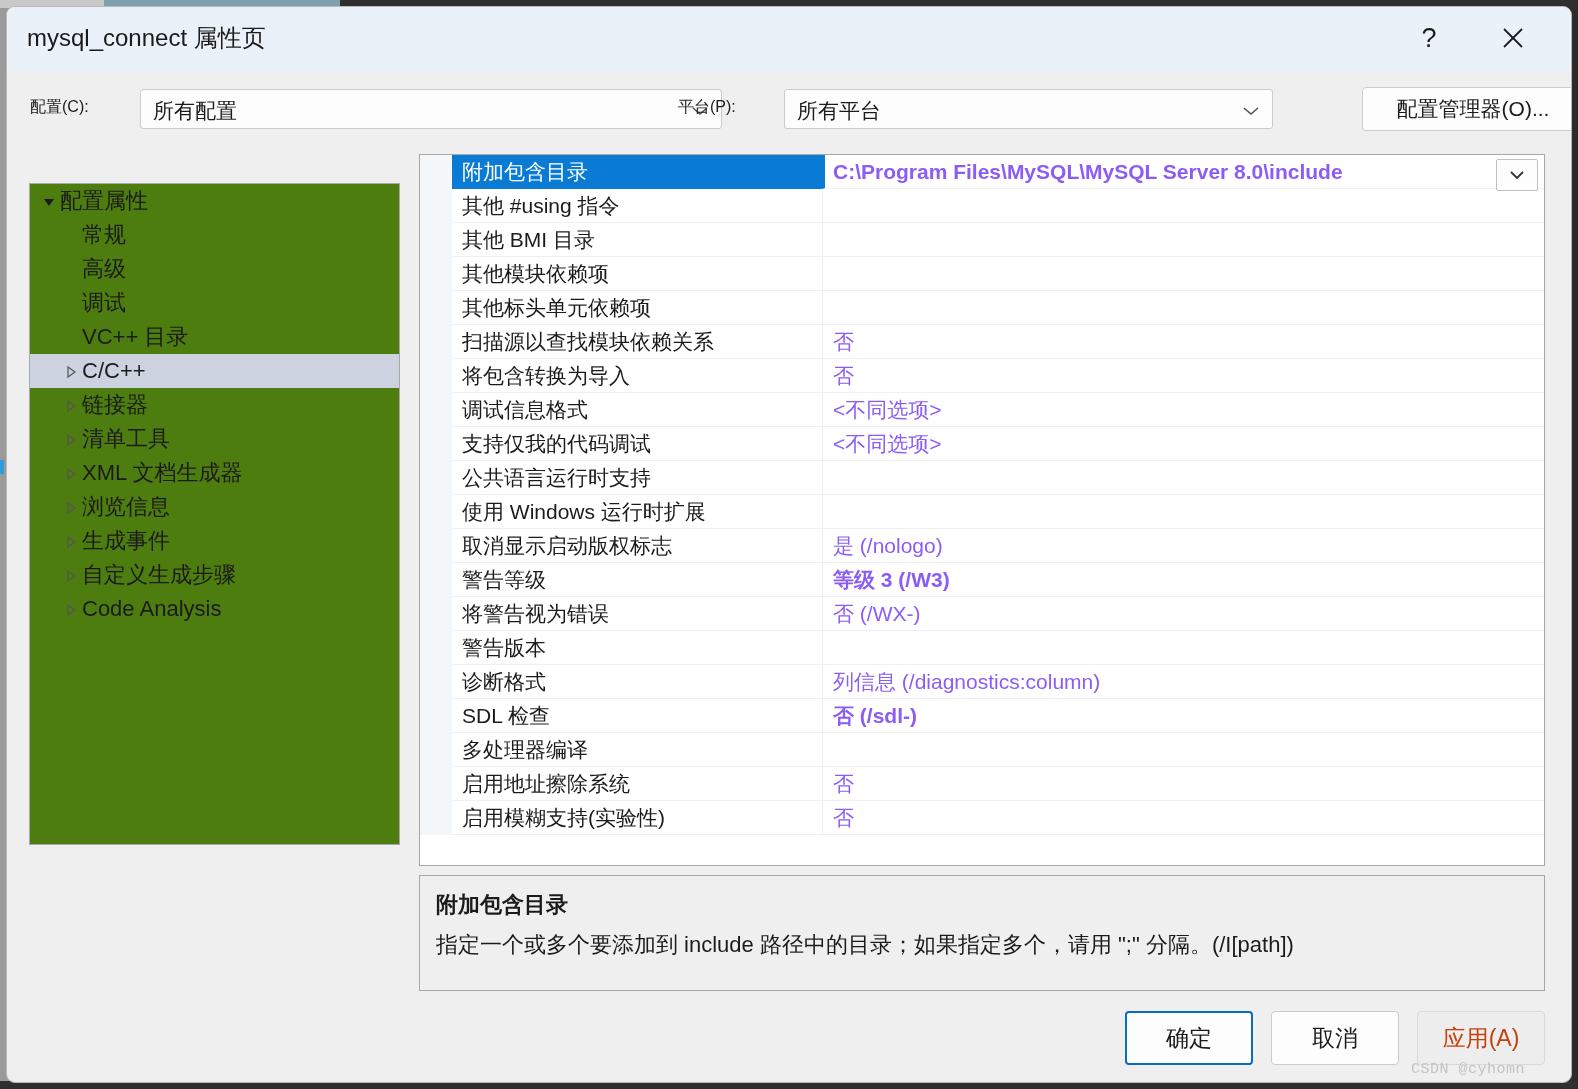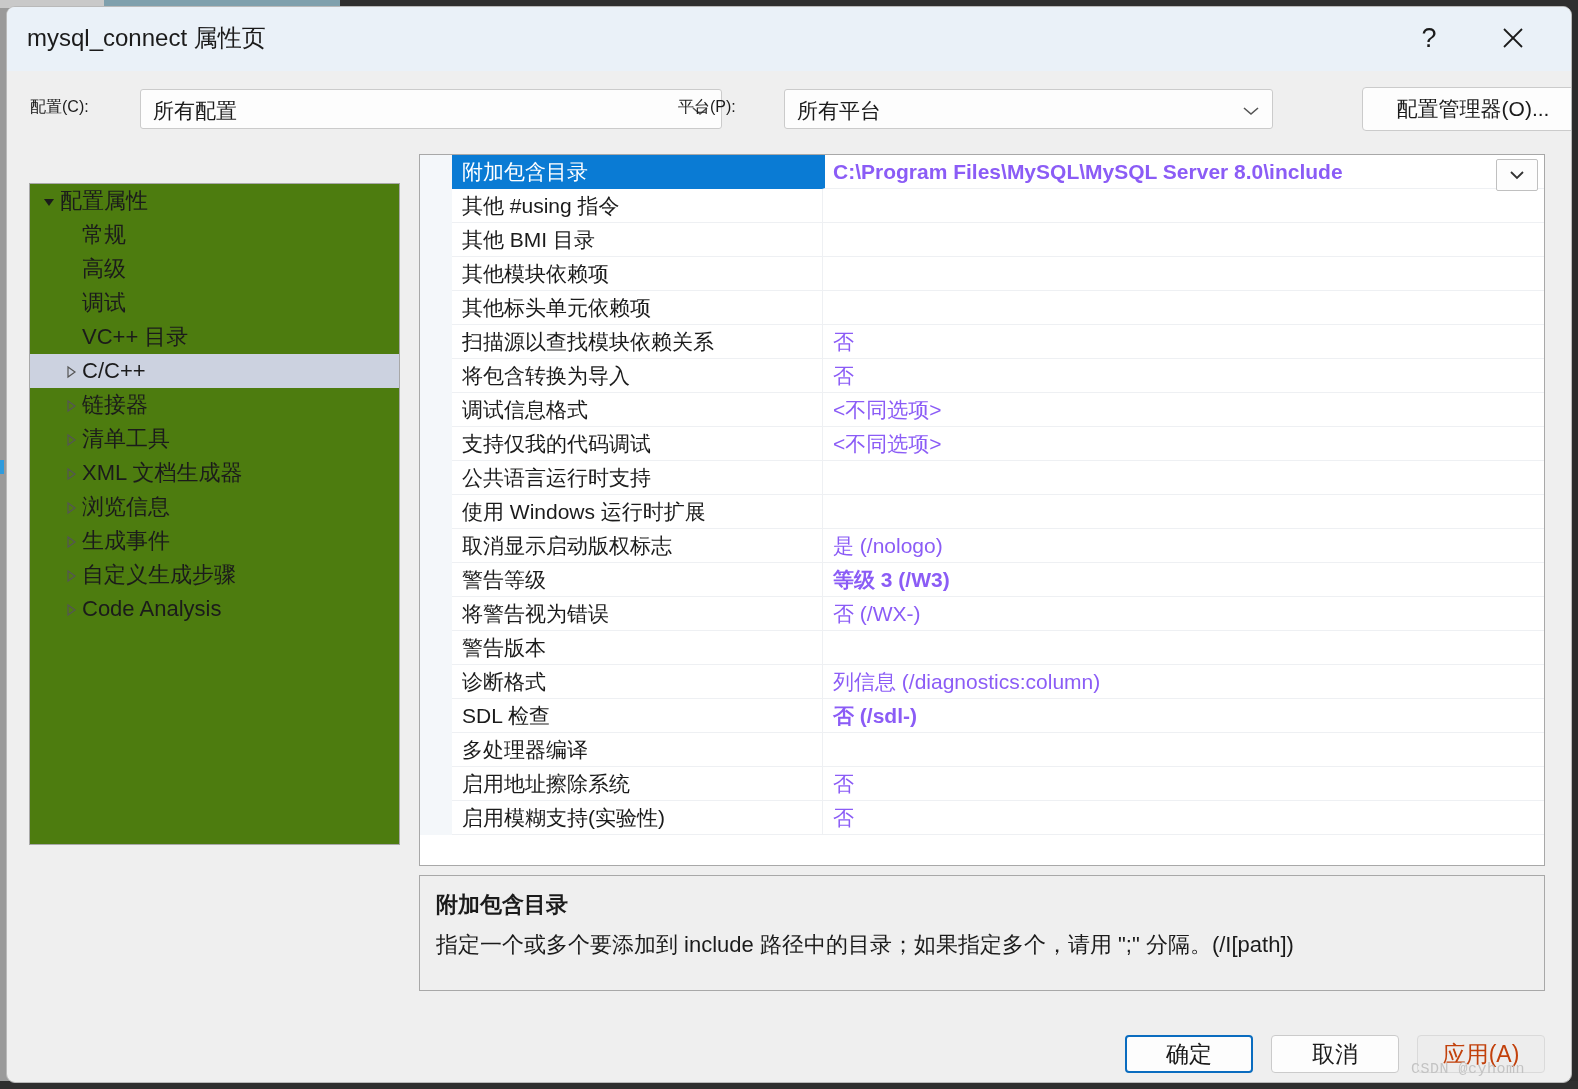--- a/index.html
+++ b/index.html
@@ -138,24 +138,24 @@
   #desc-pane {
     position: absolute; left: 412px; top: 868px; width: 1126px; height: 116px;
     background: #efefef; border: 1px solid #a8a8a8; box-sizing: border-box;
     padding: 14px 16px;
   }
   #desc-title { font-size: 22px; font-weight: bold; color: #1b1b1b; }
   #desc-body { font-size: 22px; color: #1b1b1b; margin-top: 10px; }
 
   
   .footer-btn {
-    position: absolute; top: 1004px; height: 38px; width: 128px;
+    position: absolute; top: 1004px; height: 54px; width: 128px;
     border-radius: 4px; box-sizing: border-box;
     display: flex; align-items: center; justify-content: center;
-    font-size: 23px; cursor: default; margin-top: 24px;
+    font-size: 23px; cursor: default;
   }
   #ok-btn { left: 1118px; background: #fdfdfd; border: 2px solid #0a6cbf; color: #1b1b1b; }
   #cancel-btn { left: 1264px; background: #fdfdfd; border: 1px solid #cbcbcb; color: #1b1b1b; }
   #apply-btn { left: 1410px; background: #ededed; border: 1px solid #dadada; color: #c2410c; }
 
   #watermark {
     position: absolute; left: 1404px; top: 1054px;
     font-size: 15px; color: #c3c3c3; letter-spacing: 0.5px; font-family: Liberation Mono, monospace;
   }
 </style>

